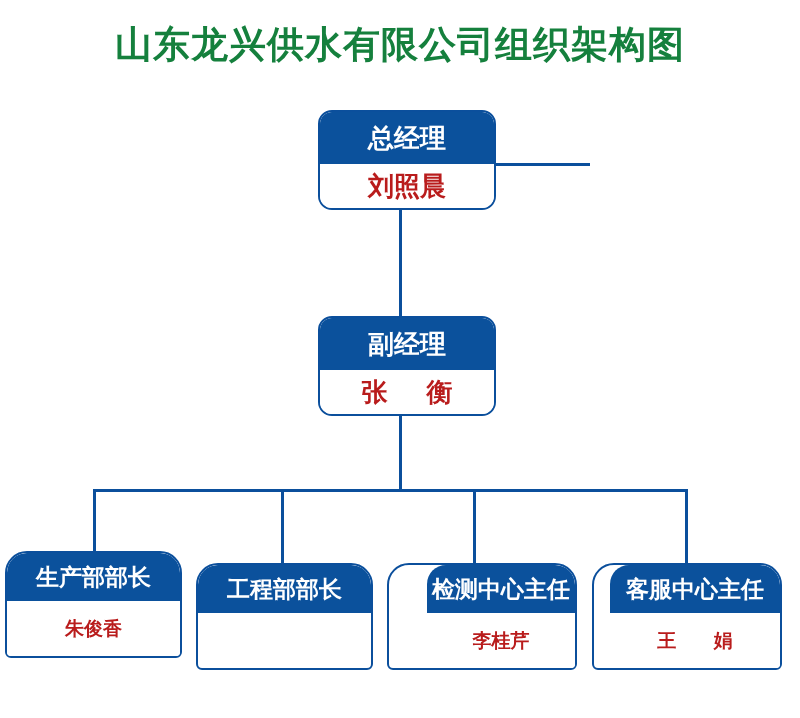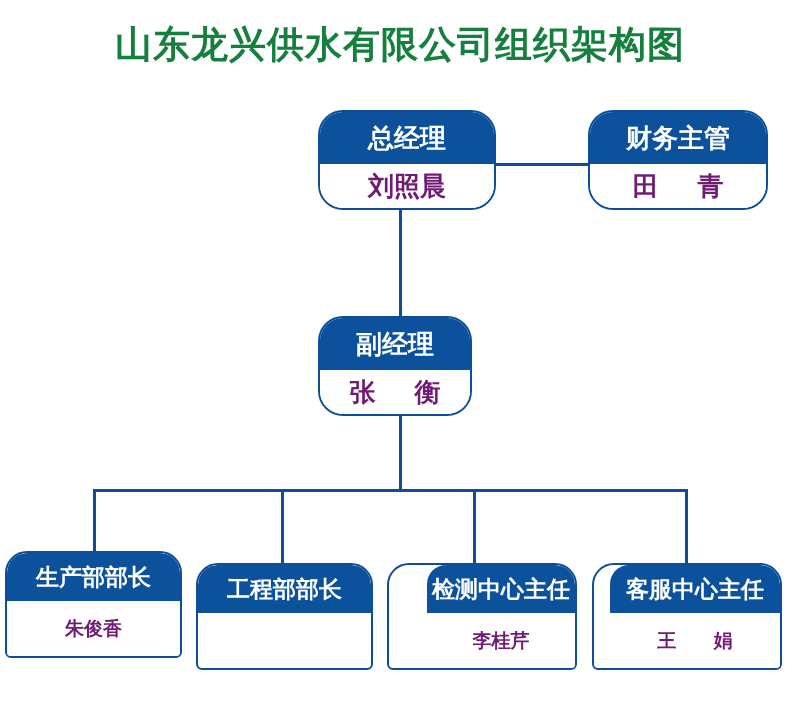--- a/index.html
+++ b/index.html
@@ -50,32 +50,32 @@
     text-align: center;
     white-space: nowrap;
     display: flex;
     align-items: center;
     justify-content: center;
   }
   .node .node-name {
     box-sizing: border-box;
     width: 100%;
     background: #ffffff;
-    color: #701a75;
+    color: #b91c1c;
     font-weight: bold;
     text-align: center;
     white-space: nowrap;
     display: flex;
     align-items: center;
     justify-content: center;
   }
 
   
   .tier-top {
-    border-radius: 25px;
+    border-radius: 14px;
   }
   .tier-top .node-title {
     height: 52px;
     font-size: 26px;
     border-radius: 11px 11px 0 0;
   }
   .tier-top .node-name {
     height: 45px;
     font-size: 26px;
   }
@@ -130,26 +130,22 @@
 
   <div class="conn conn-v" style="left:473px; top:489px; height:76px;"></div>
 
   <div class="conn conn-v" style="left:685px; top:489px; height:76px;"></div>
 
   <div class="node tier-top" style="left:318px; top:110px; width:178px; height:100px;">
     <div class="node-title">总经理</div>
     <div class="node-name">刘照晨</div>
   </div>
 
-  <div class="node tier-top" style="left:588px; top:110px; width:180px; height:100px;">
-    <div class="node-title">财务主管</div>
-    <div class="node-name spaced">田 青</div>
-  </div>
 
-  <div class="node tier-top" style="left:318px; top:316px; width:154px; height:100px;">
+  <div class="node tier-top" style="left:318px; top:316px; width:178px; height:100px;">
     <div class="node-title">副经理</div>
     <div class="node-name spaced">张 衡</div>
   </div>
 
   <div class="node tier-bottom" style="left:5px; top:551px; width:177px; height:107px;">
     <div class="node-title">生产部部长</div>
     <div class="node-name">朱俊香</div>
   </div>
 
   <div class="node tier-bottom" style="left:196px; top:563px; width:177px; height:107px;">

